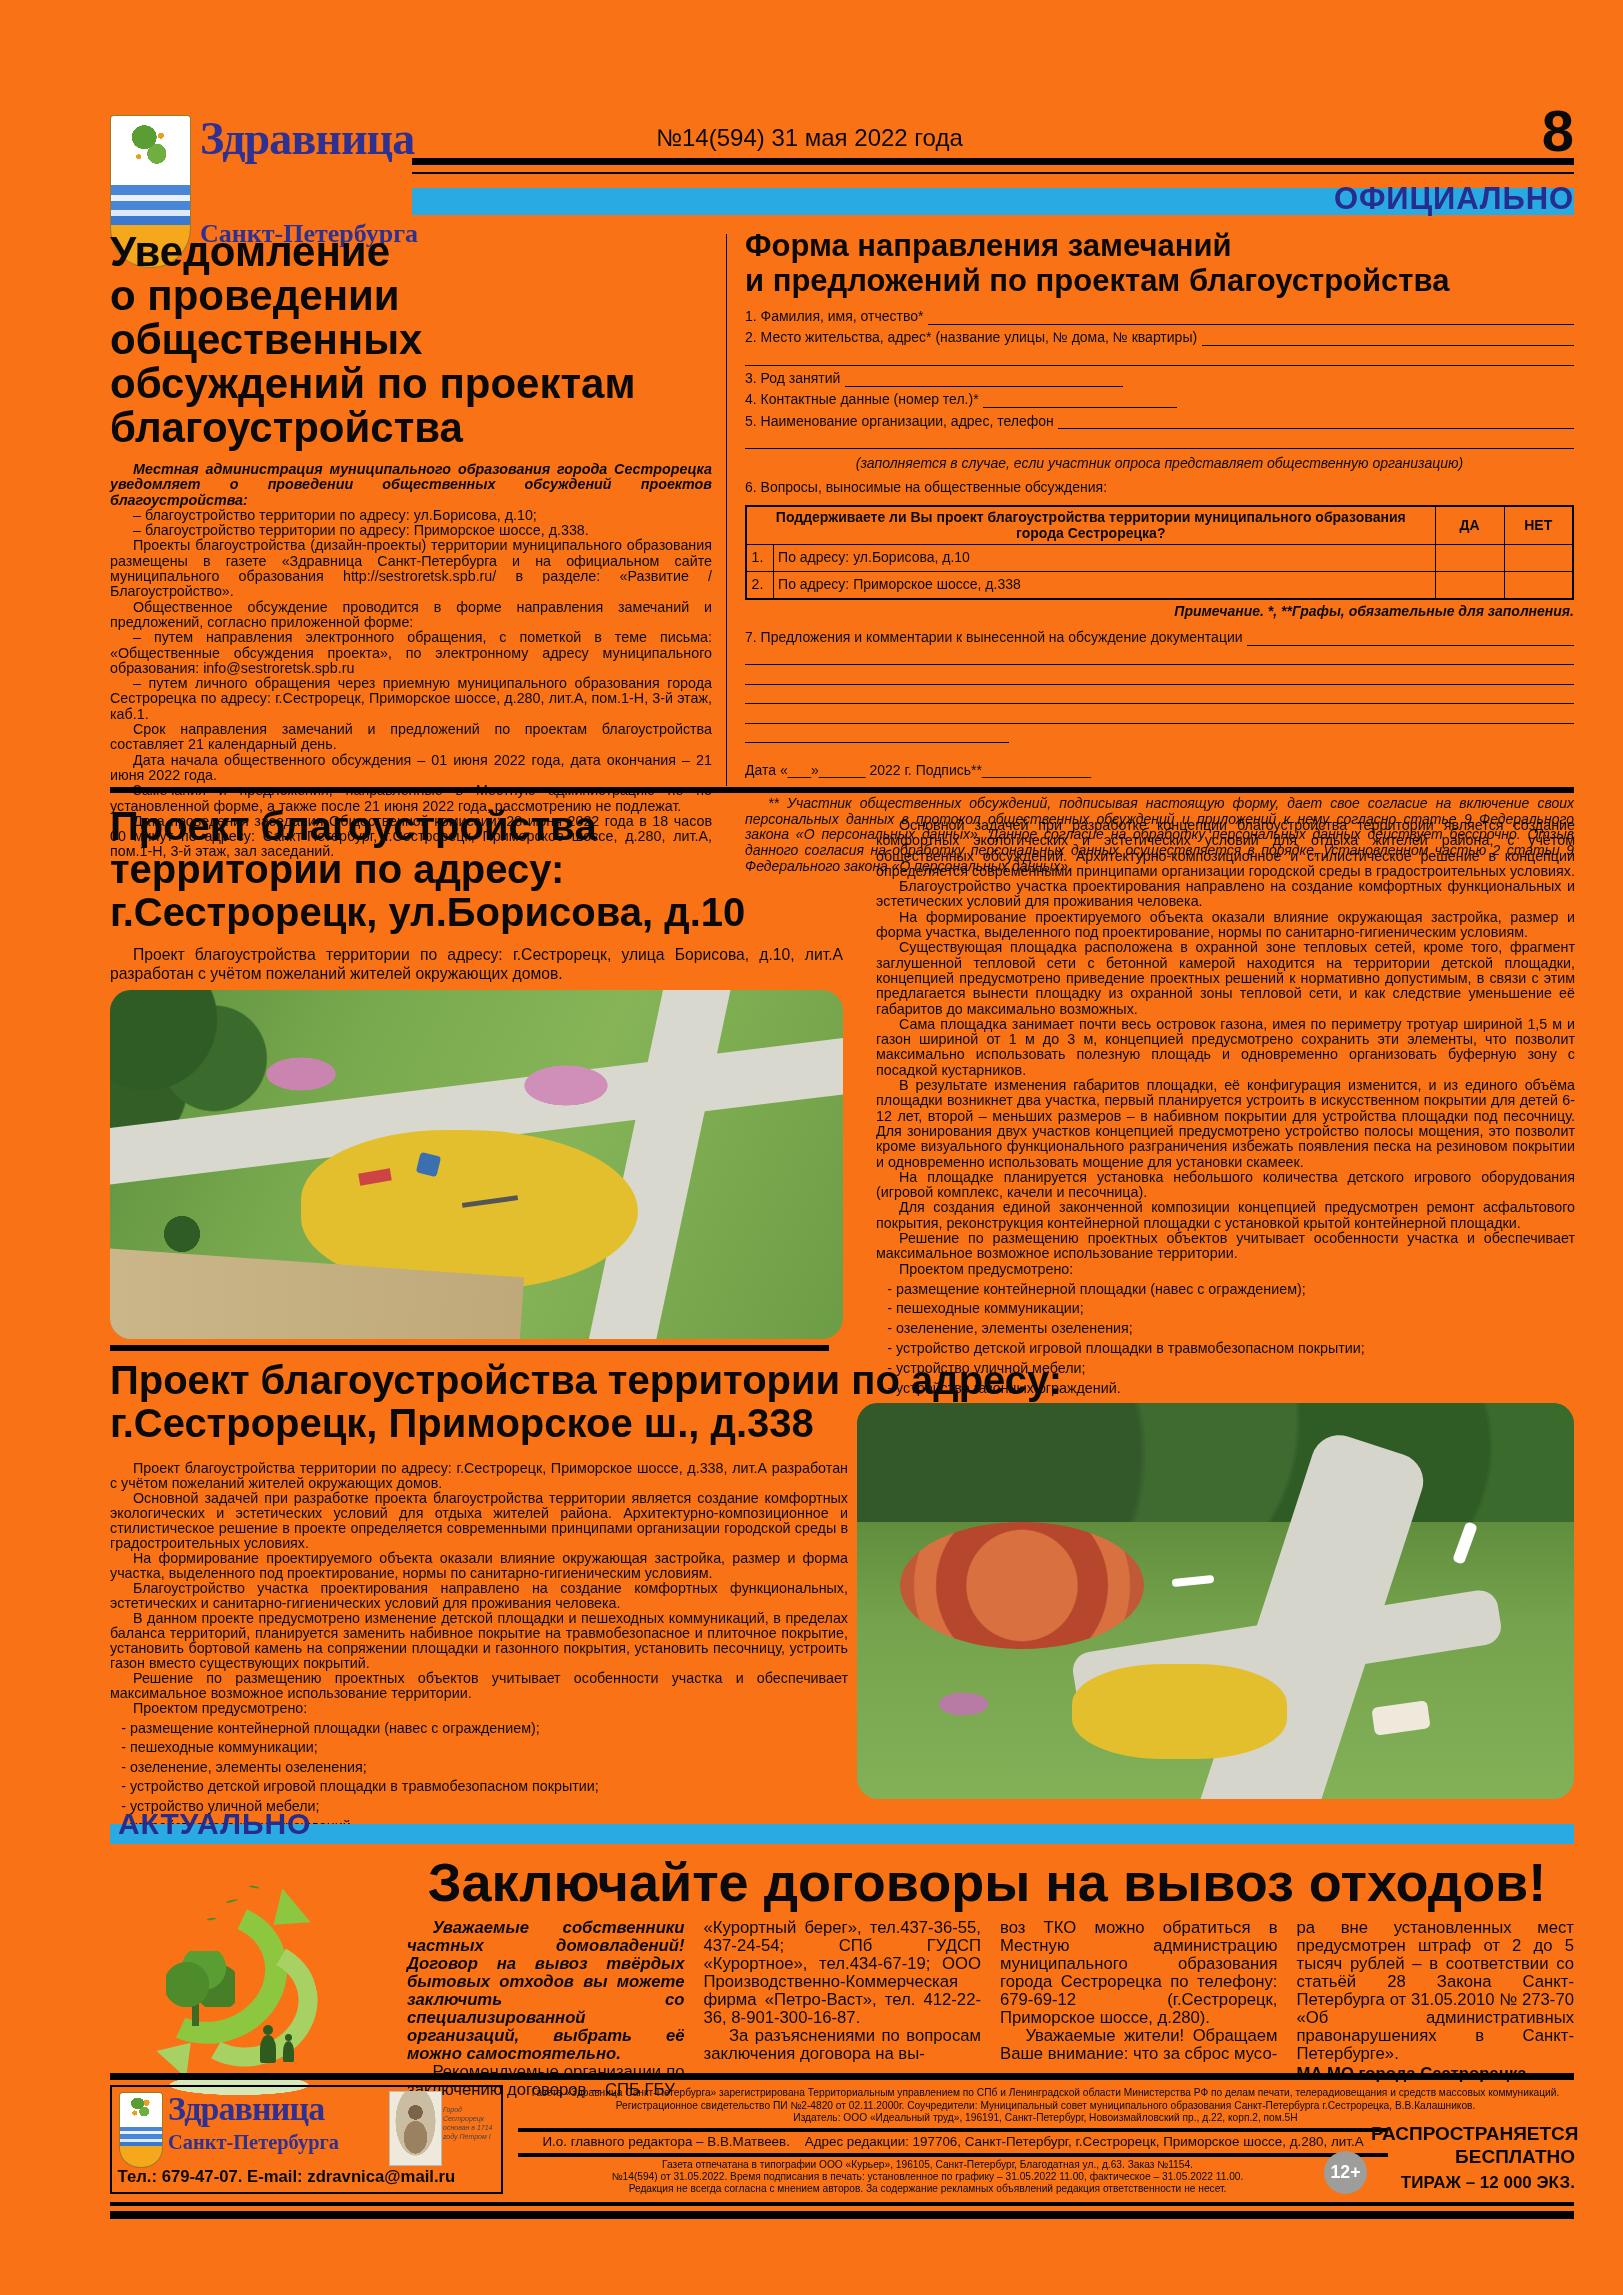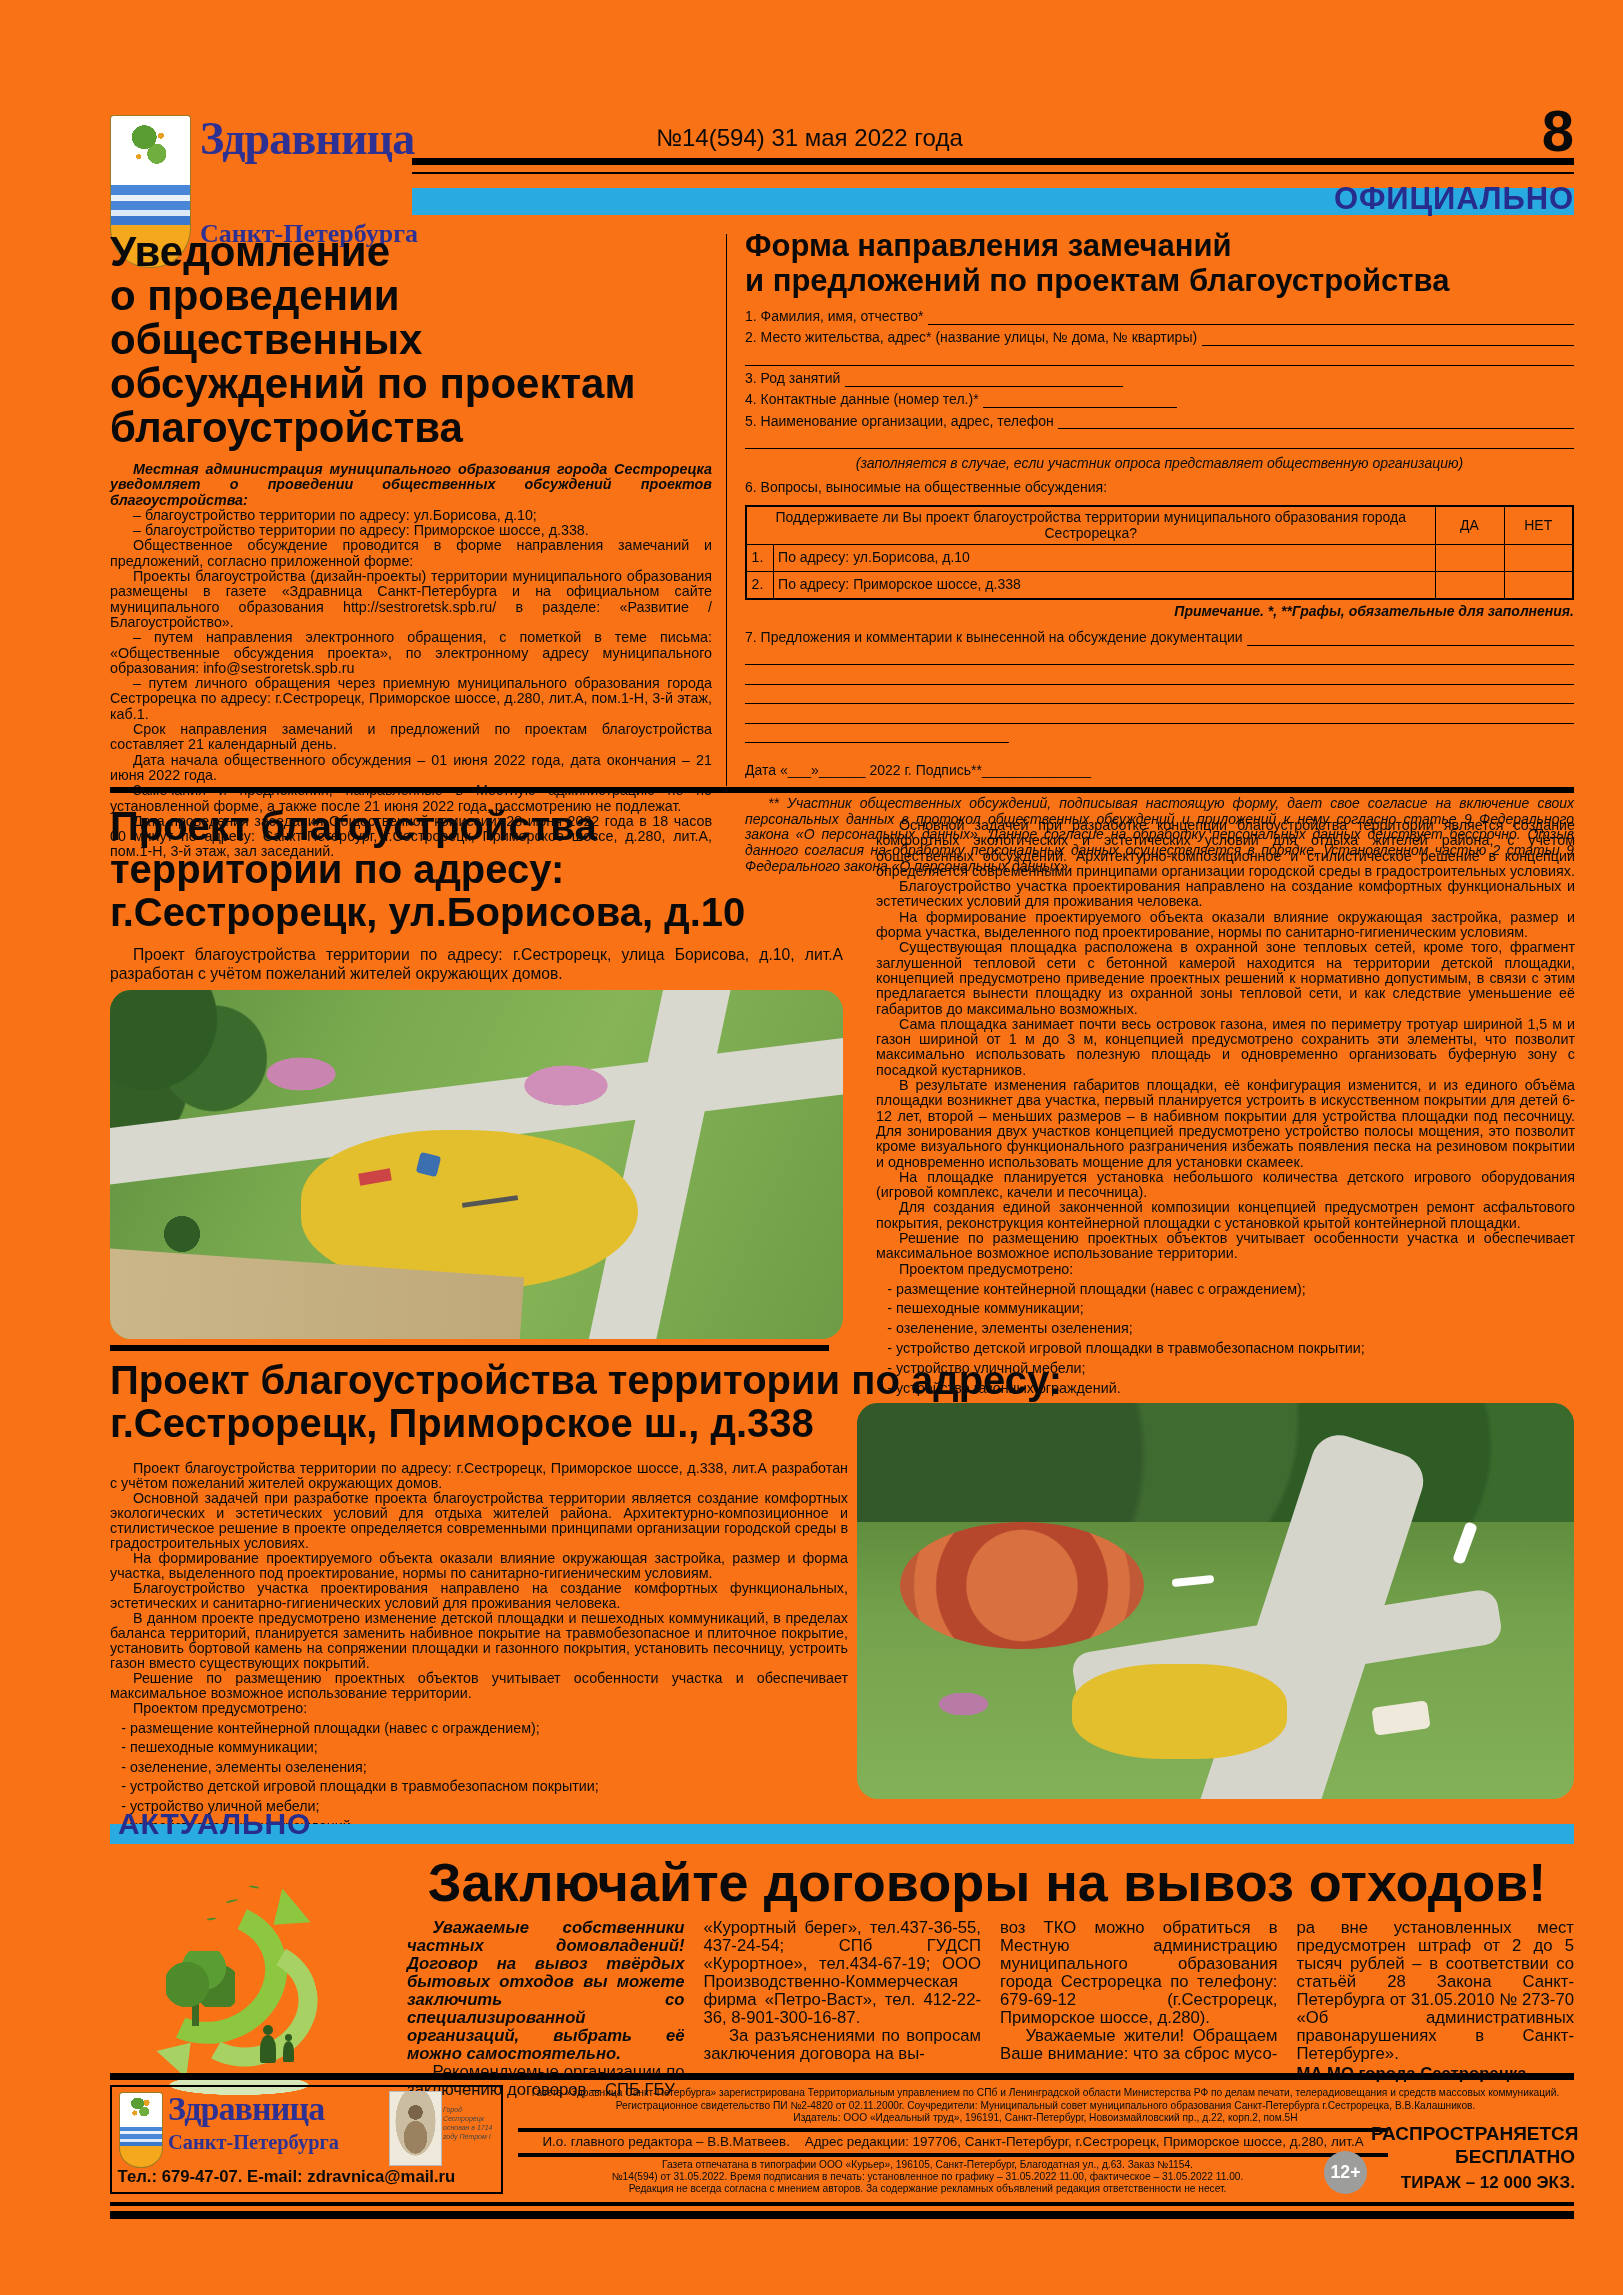--- a/index.html
+++ b/index.html
@@ -39,21 +39,21 @@
   .frow{display:flex;align-items:flex-end;margin-top:5.6px;gap:4.6px;}
   .flabel{white-space:nowrap;}
   .fill{flex:1;border-bottom:1.4px solid #000;height:13px;}
   .fill.w600{flex:0 0 278px;}
   .fill.w420{flex:0 0 194px;}
   .fline{border-bottom:1.4px solid #000;height:18.5px;}
   .fline.short{width:264px;}
   .orgnote{margin-top:7.4px;text-align:center;font-style:italic;}
   .qtable{width:100%;border-collapse:collapse;margin-top:9.3px;border:2.3px solid #000;}
   .qtable th,.qtable td{border:1.4px solid #000;padding:2.8px 4.6px;font-size:14px;}
-  .qtable th{font-weight:normal;text-align:center;line-height:15.7px;}
+  .qtable th{font-weight:bold;text-align:center;line-height:15.7px;}
   .qtable td{height:20.4px;}
   .fnote{margin-top:4px;font-weight:bold;font-style:italic;text-align:right;}
   .dateline{margin-top:19.4px;}
   .footnote{margin-top:17.6px;font-size:14px;line-height:15.7px;font-style:italic;text-align:justify;text-indent:23px;}
 
   
   .barAB{left:110px;top:787px;width:1464px;height:5.6px;background:#000;}
   .barBC{left:110px;top:1345px;width:719px;height:5.6px;background:#000;}
 
   
@@ -132,22 +132,22 @@
         <div>обсуждений по проектам</div>
         <div>благоустройства</div>
       </div>
     <div class="colA-body">
       <p class="para lead">Местная администрация муниципального образования города Сестрорецка уведомляет о проведении общественных обсуждений проектов благоустройства:</p>
       <div>
           <p class="para">– благоустройство территории по адресу: ул.Борисова, д.10;</p>
           <p class="para">– благоустройство территории по адресу: Приморское шоссе, д.338.</p>
         </div>
       <div>
+          <p class="para">Проекты благоустройства (дизайн-проекты) территории муниципального образования размещены в газете «Здравница Санкт-Петербурга и на официальном сайте муниципального образования http://sestroretsk.spb.ru/ в разделе: «Развитие / Благоустройство».</p>
           <p class="para">Общественное обсуждение проводится в форме направления замечаний и предложений, согласно приложенной форме:</p>
-          <p class="para">Проекты благоустройства (дизайн-проекты) территории муниципального образования размещены в газете «Здравница Санкт-Петербурга и на официальном сайте муниципального образования http://sestroretsk.spb.ru/ в разделе: «Развитие / Благоустройство».</p>
           <p class="para">– путем направления электронного обращения, с пометкой в теме письма: «Общественные обсуждения проекта», по электронному адресу муниципального образования: info@sestroretsk.spb.ru</p>
           <p class="para">– путем личного обращения через приемную муниципального образования города Сестрорецка по адресу: г.Сестрорецк, Приморское шоссе, д.280, лит.А, пом.1-Н, 3-й этаж, каб.1.</p>
           <p class="para">Срок направления замечаний и предложений по проектам благоустройства составляет 21 календарный день.</p>
           <p class="para">Дата начала общественного обсуждения – 01 июня 2022 года, дата окончания – 21 июня 2022 года.</p>
           <p class="para">Замечания и предложения, направленные в Местную администрацию не по установленной форме, а также после 21 июня 2022 года, рассмотрению не подлежат.</p>
           <p class="para">Дата проведения заседания Общественной комиссии: 28 июня 2022 года в 18 часов 00 минут по адресу: Санкт-Петербург, г.Сестрорецк, Приморское шоссе, д.280, лит.А, пом.1-Н, 3-й этаж, зал заседаний.</p>
         </div>
     </div>
   </section>
 

